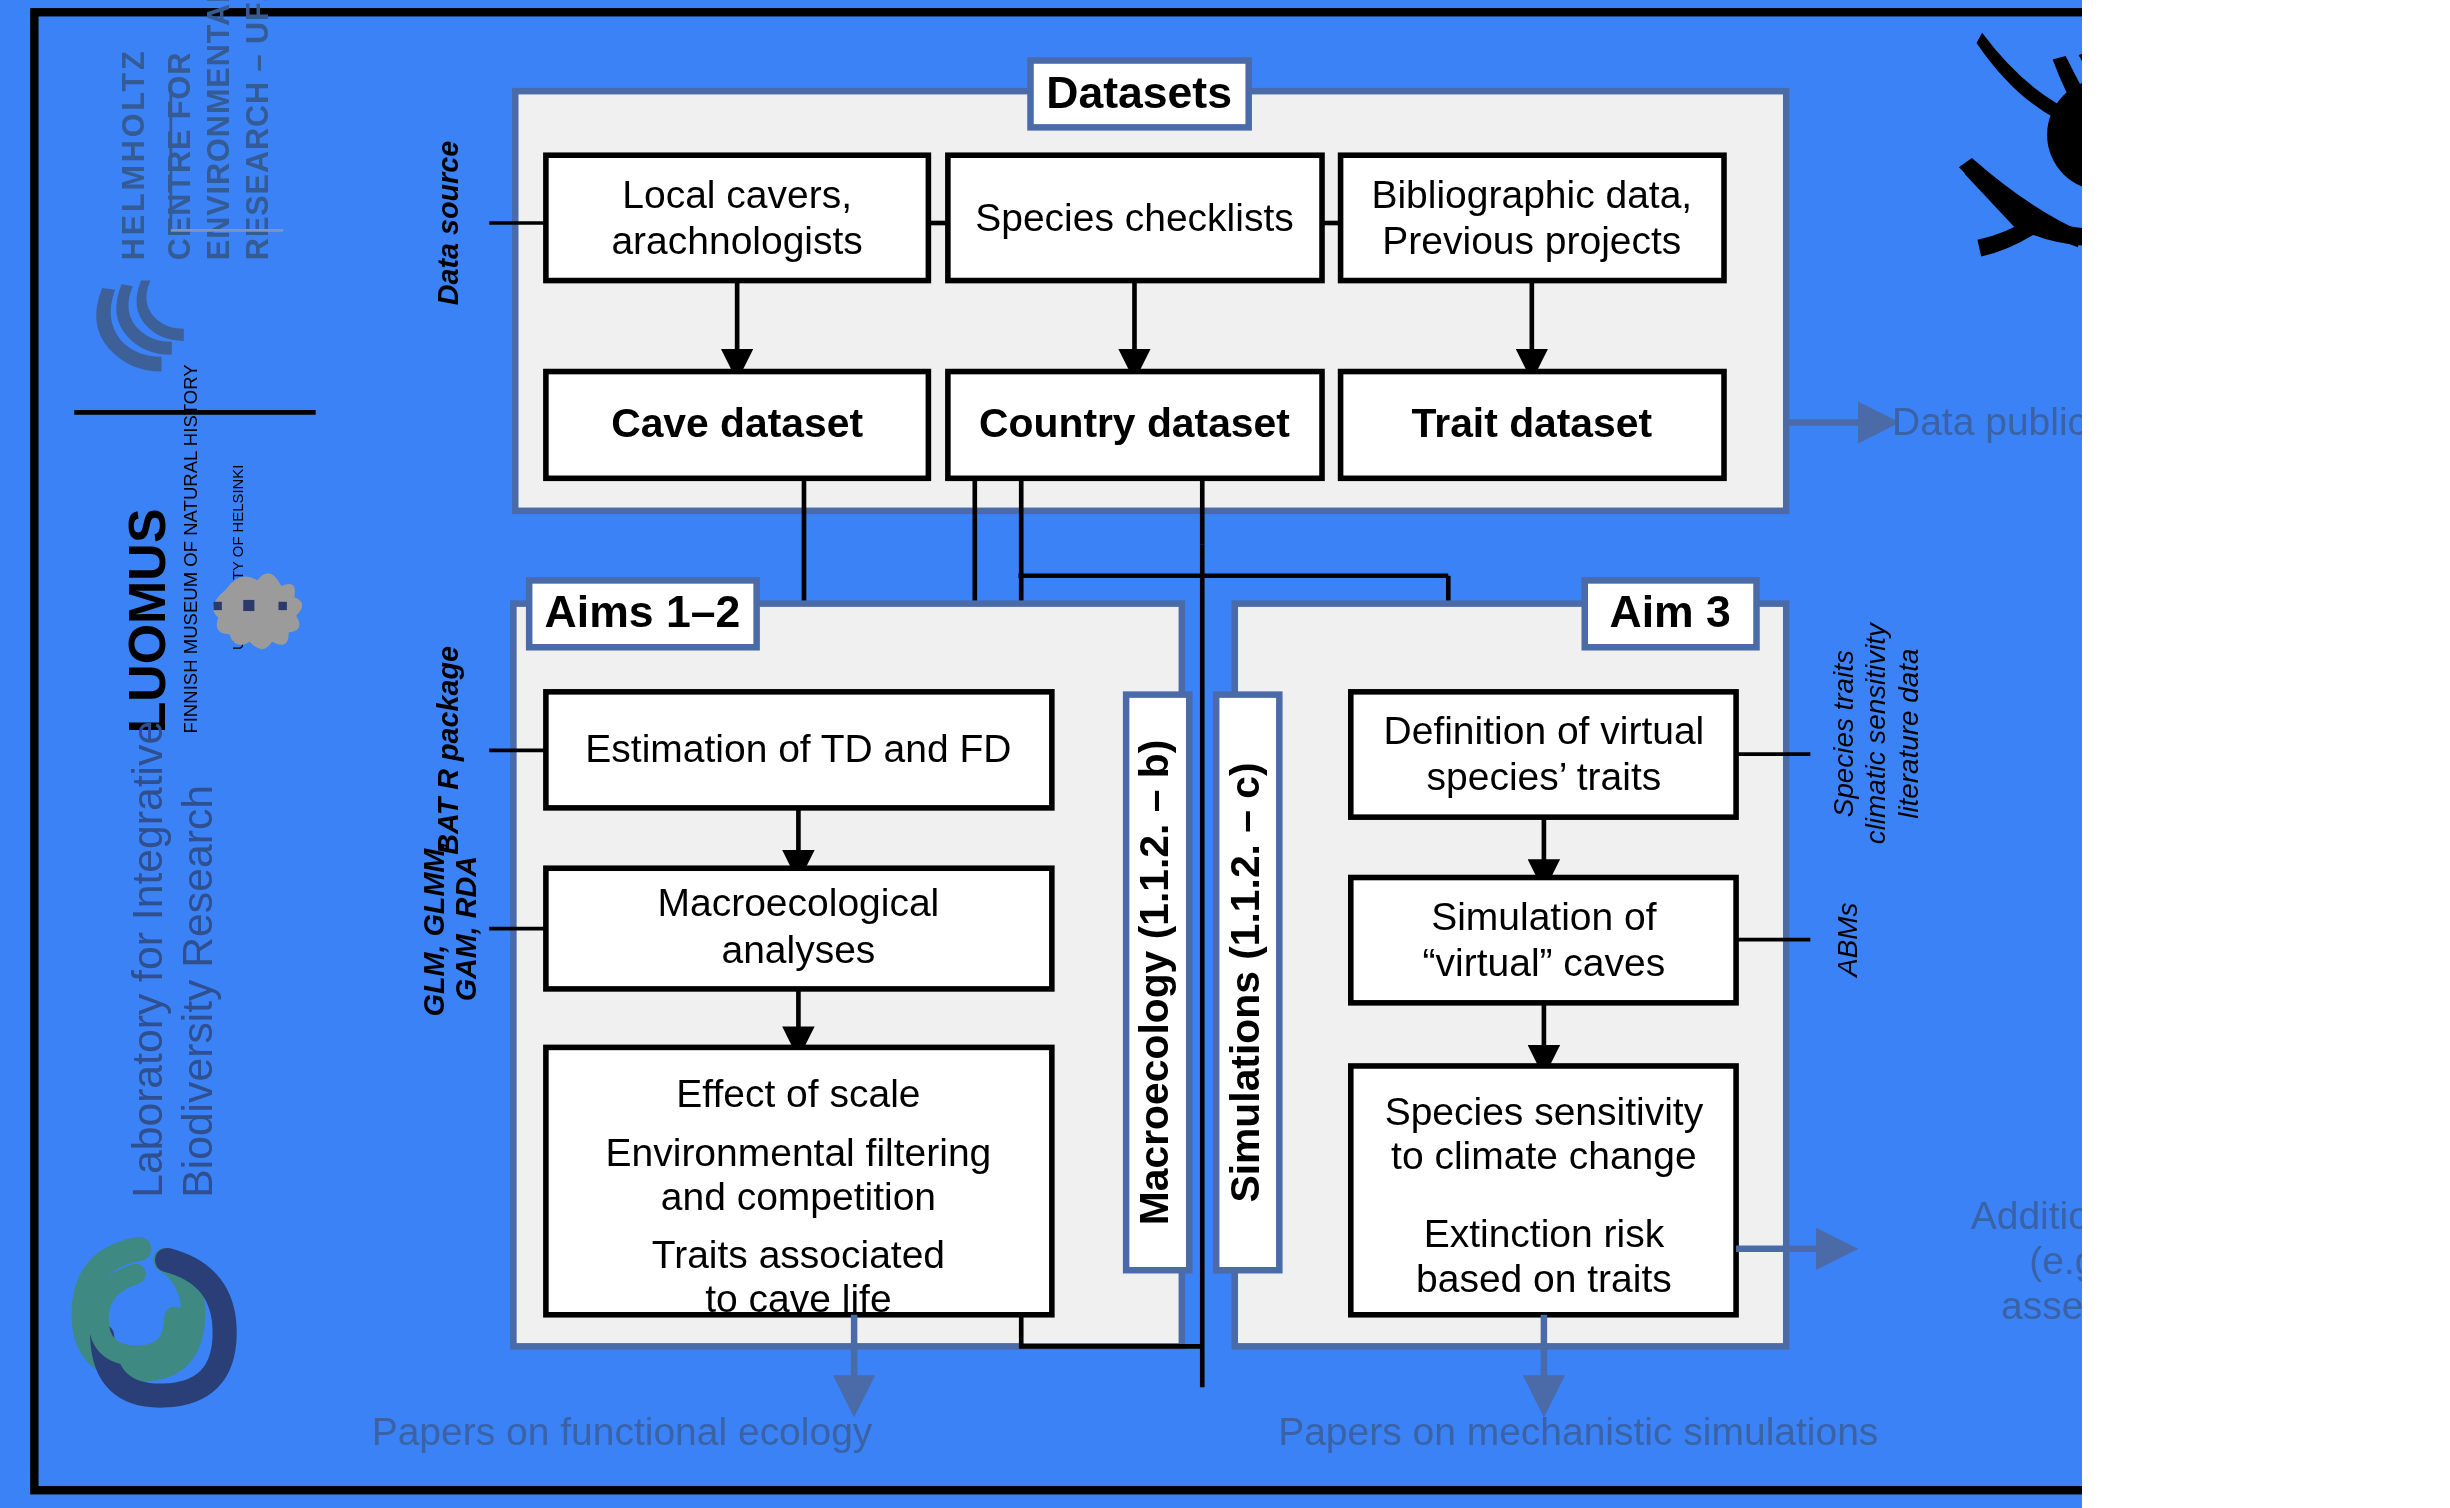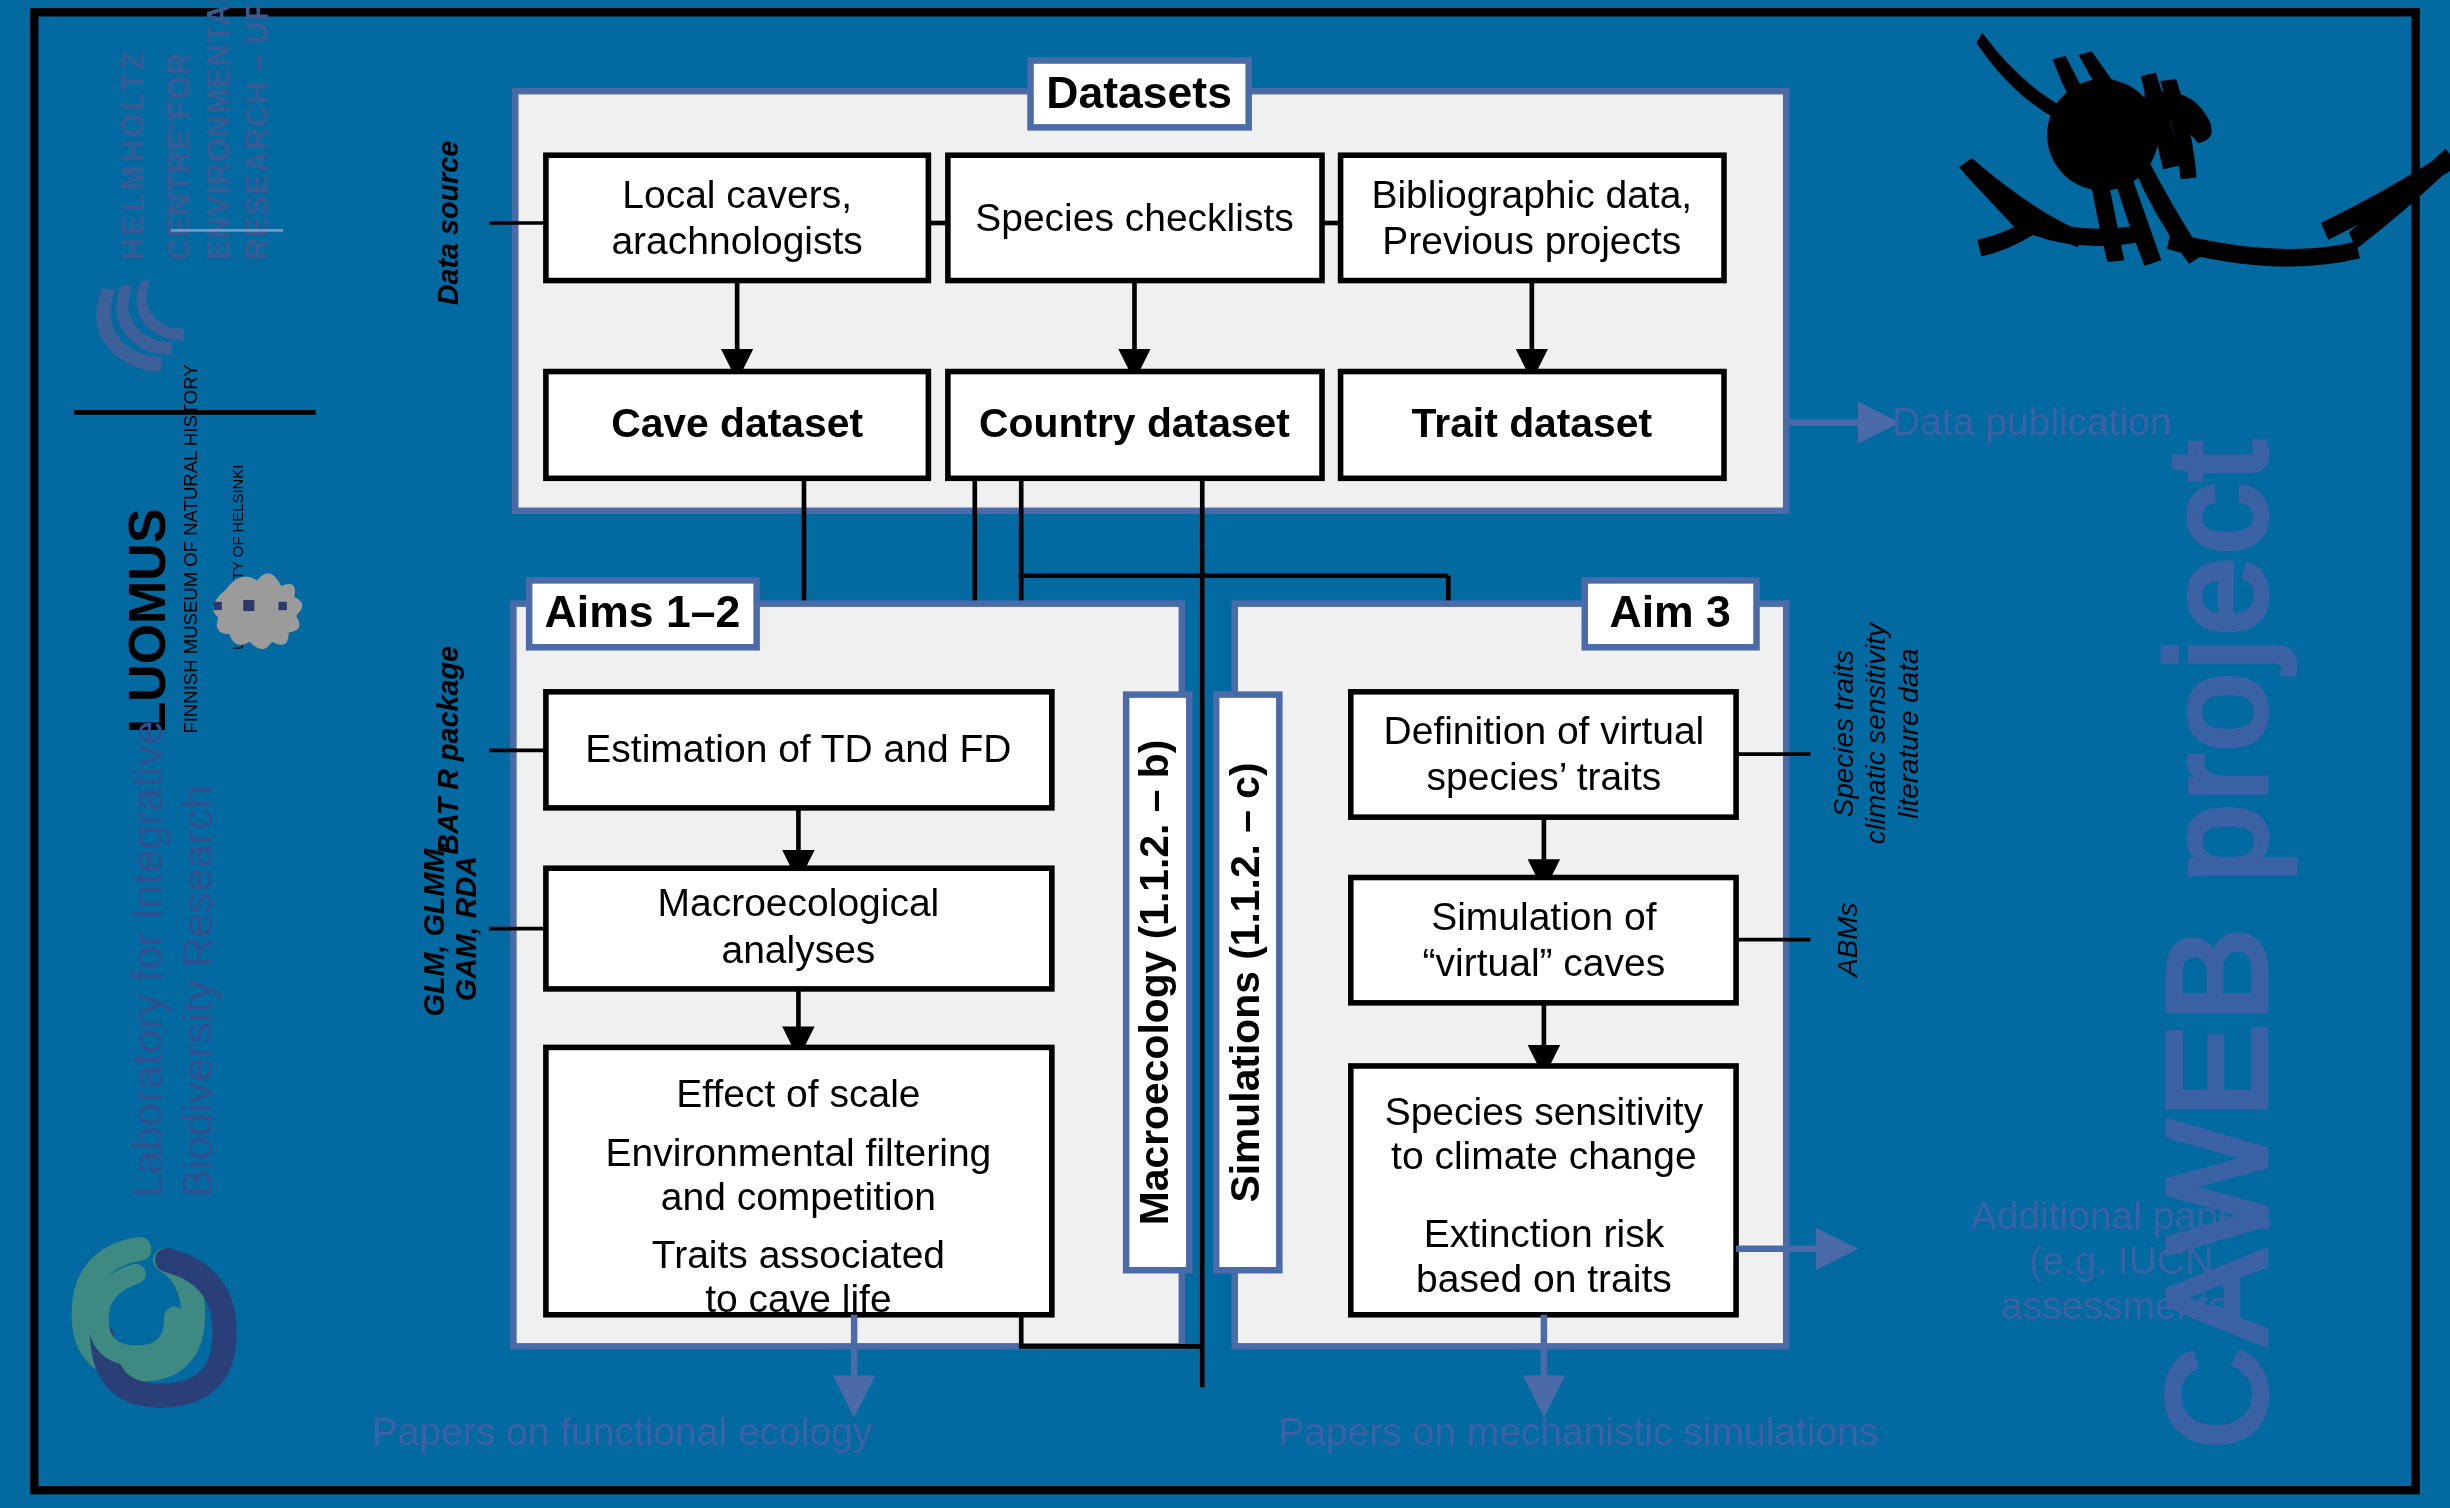--- a/index.html
+++ b/index.html
@@ -1,17 +1,17 @@
 <!DOCTYPE html>
 <html style="font-size:15px"><head>
 <meta charset="utf-8">
 <style>
   html,body{margin:0;padding:0;background:#fff;}
   body{font-family:"Liberation Sans",sans-serif;}
-  #stage{position:relative;width:2450px;height:1509px;background:#0369a1;overflow:hidden;}
+  #stage{position:relative;width:2082px;height:1509px;background:#3b82f6;overflow:hidden;}
   #stage svg{position:absolute;left:0;top:0;}
   .frame{fill:none;stroke:#000;stroke-width:9;}
   .panel{fill:#f0f0f0;stroke:#4b6aa8;stroke-width:7;}
   .wbox{fill:#ffffff;stroke:#000;stroke-width:6;}
   .bluebox{fill:#ffffff;stroke:#4b6aa8;stroke-width:7;}
   .kline{fill:none;stroke:#000;stroke-width:5;}
   .bline{fill:none;stroke:#4b6aa8;stroke-width:7;}
   .leader{fill:none;stroke:#000;stroke-width:4;}
   text{fill:#000;}
   .t{font-family:"Liberation Sans",sans-serif;font-size:42px;text-anchor:middle;dominant-baseline:middle;}

